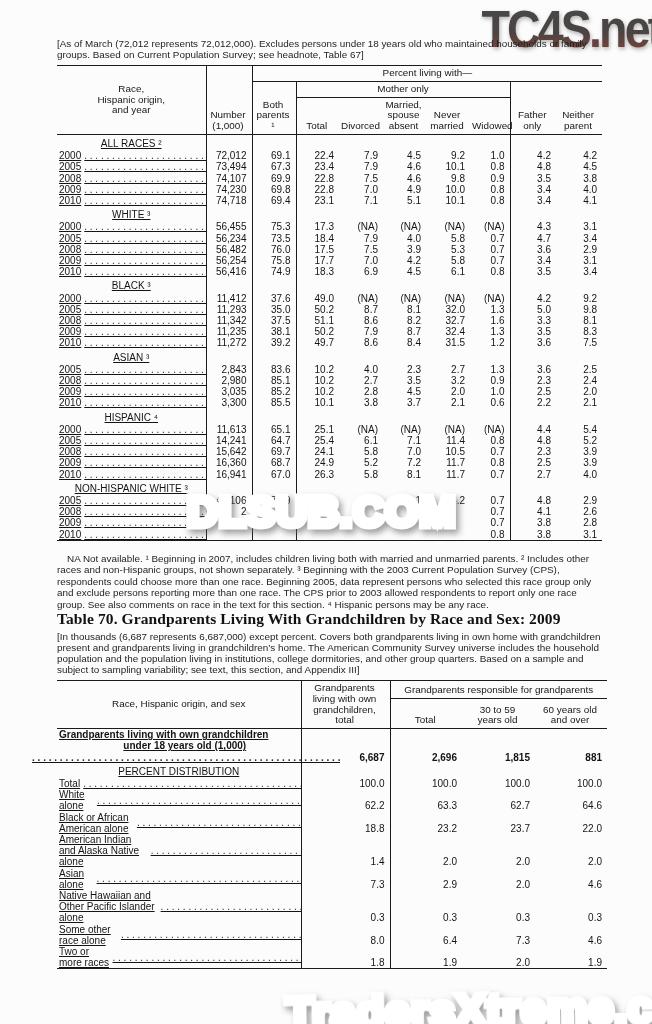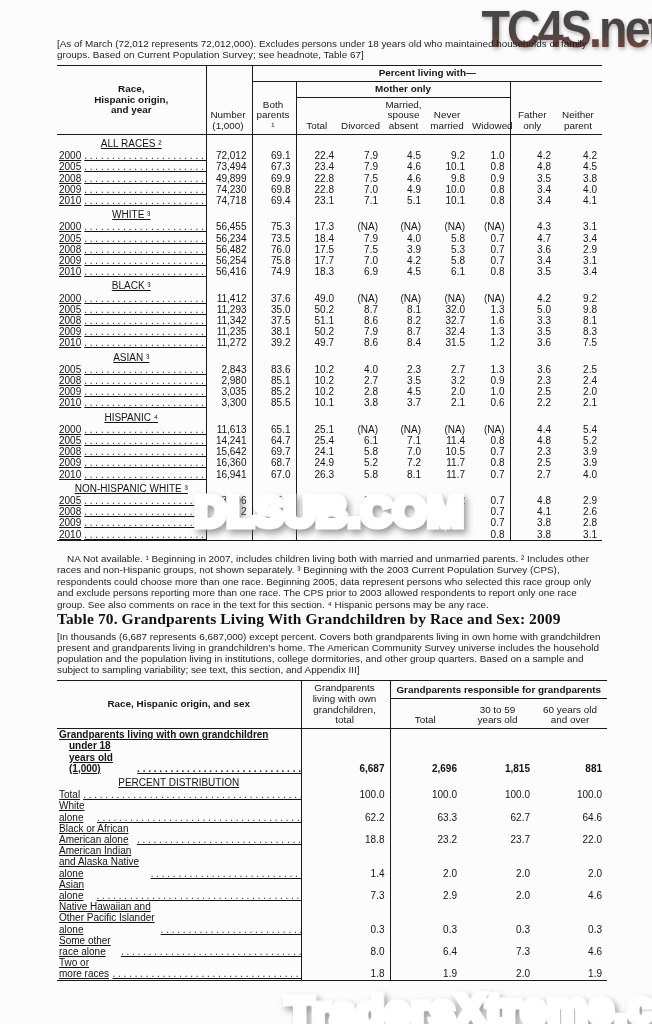--- a/index.html
+++ b/index.html
@@ -12,32 +12,32 @@
                  line-height:17px; letter-spacing:.1px; color:#111; margin-bottom:4px; }
   .note { font-size:9.9px; line-height:11px; color:#1d1d1d; margin-bottom:5px; }
 
   table { border-collapse:collapse; table-layout:fixed; border-top:1px solid #1a1a1a;
           border-bottom:1.5px solid #1a1a1a; font-size:10px; }
   #t69 { width:545px; }
   #t70 { width:550px; }
   th { font-weight:normal; font-size:9.9px; line-height:10.8px; vertical-align:bottom;
        padding:2px 4px 2px 2px; white-space:pre-line; color:#161616; }
   .bl { border-left:1px solid #1a1a1a; }
-  th.ctr { text-align:center; padding:2px 0 2px;font-weight:bold; }
+  th.ctr { text-align:center; padding:2px 0 2px; }
   th.mid { vertical-align:middle; }
   th.rgt { }
   th.rule-under { border-bottom:1px solid #1a1a1a; }
   tbody tr:first-child td { border-top:1.5px solid #1a1a1a; }
   td { line-height:11.2px; vertical-align:bottom; padding:0; color:#141414; }
   td.num { text-align:right; padding-right:5px; }
   td.stub { padding-left:2px;text-decoration:underline; }
   td.sec-label, td.sec-label70 { text-align:center; padding:3px 0 1px; }
   tr.bold td { font-weight:bold; }
-  .stubflex { display:flex; align-items:flex-end; }
-  .stubflex.indent { padding-left:10px; }
+  .stubflex { display:flex; align-items:center; }
+  .stubflex.indent { padding-left:10px;flex-direction:column; }
   .lbl-line { display:block; }
   .leader { flex:1 1 auto; overflow:hidden; white-space:nowrap; color:#2c2c2c; padding-left:3px; }
   .leader::after { content:". . . . . . . . . . . . . . . . . . . . . . . . . . . . . . . . . . . . . . . . . . . . . . . . . . . . . . . ."; }
 
   .footnote, .source { font-size:9.9px; line-height:11.4px; color:#1d1d1d; text-indent:10px; }
   .footnote { margin-top:12px; }
   .source { word-break:break-all; margin-top:1px; }
   .h1-70 { }
 
   .wm { position:absolute; font-weight:bold; white-space:nowrap; }
@@ -45,21 +45,21 @@
             transform:scale(.95,1.05); transform-origin:top right;
             background:linear-gradient(180deg,#48484a 0%,#4a4442 55%,#73443c 82%,#8d5b4e 100%);
             -webkit-background-clip:text; background-clip:text; color:transparent;
             filter:drop-shadow(1px 2px 2px rgba(40,40,40,.35)); }
   .wm-red { z-index:5; letter-spacing:1px;
             background:linear-gradient(180deg,#e2635c 0%,#cb2a2e 45%,#a81a20 100%);
             -webkit-background-clip:text; background-clip:text; color:transparent;
             filter:drop-shadow(3px 4px 3px rgba(95,95,95,.6)); }
   .wm-red::before { content:attr(data-text); position:absolute; left:0; top:0; z-index:-1;
             color:#fff; -webkit-text-stroke:7px #fff; }
-  .wm-mid { left:195px; top:487px; font-size:43px; font-stretch:condensed; }
+  .wm-mid { left:187px; top:487px; font-size:43px; font-stretch:condensed; }
   .wm-bot { left:286px; top:984px; font-size:45px; transform:rotate(-1deg); }
 </style>
 </head>
 <body>
 
 <div class="page">
 
   <div class="wm wm-top">TC4S.net</div>
 
   <div class="content">
@@ -155,21 +155,21 @@
             <td class="num bl">4.8</td>
             <td class="num">4.5</td>
           </tr>
           <tr>
             <td class="stub">
               <div class="stubflex">
                 <span class="yr">2008</span>
                 <span class="leader"></span>
               </div>
             </td>
-            <td class="num bl">49,899</td>
+            <td class="num bl">74,107</td>
             <td class="num bl">69.9</td>
             <td class="num bl">22.8</td>
             <td class="num">7.5</td>
             <td class="num">4.6</td>
             <td class="num">9.8</td>
             <td class="num">0.9</td>
             <td class="num bl">3.5</td>
             <td class="num">3.8</td>
           </tr>
           <tr>

